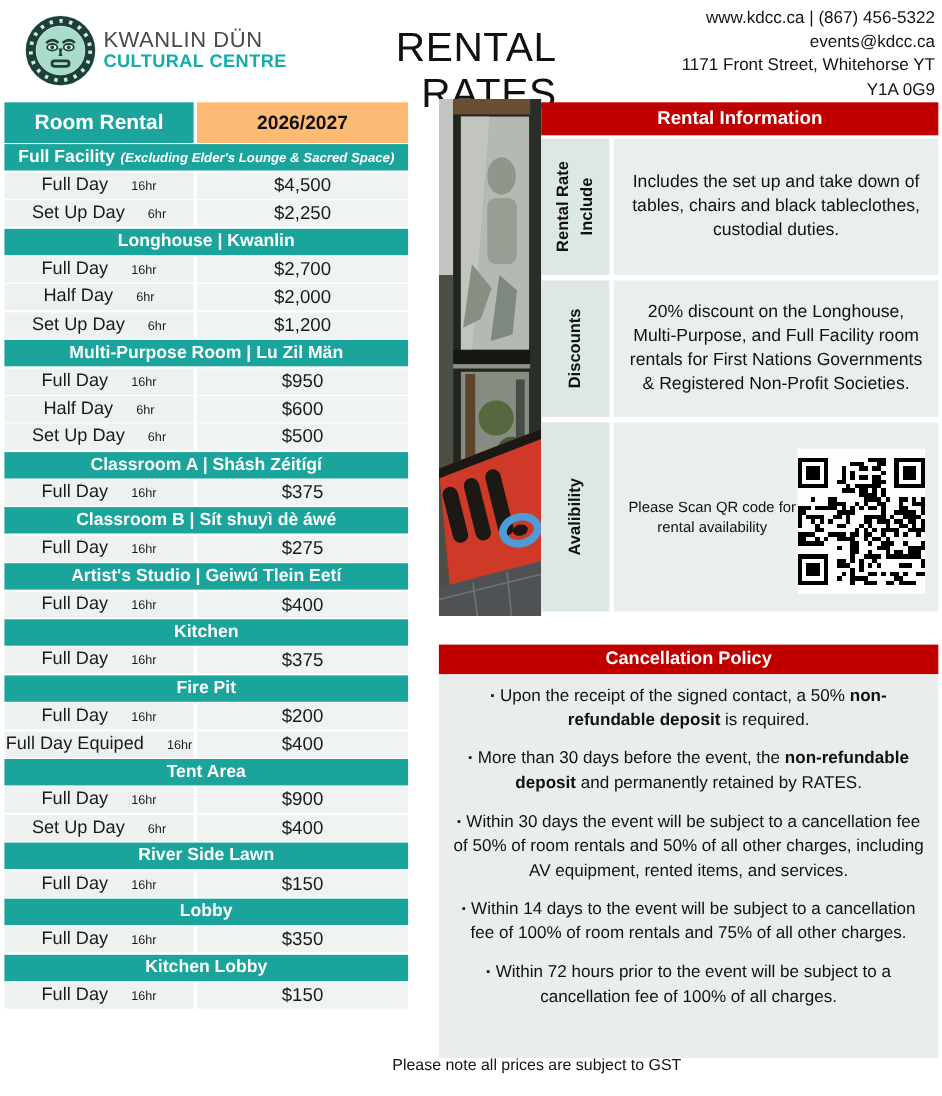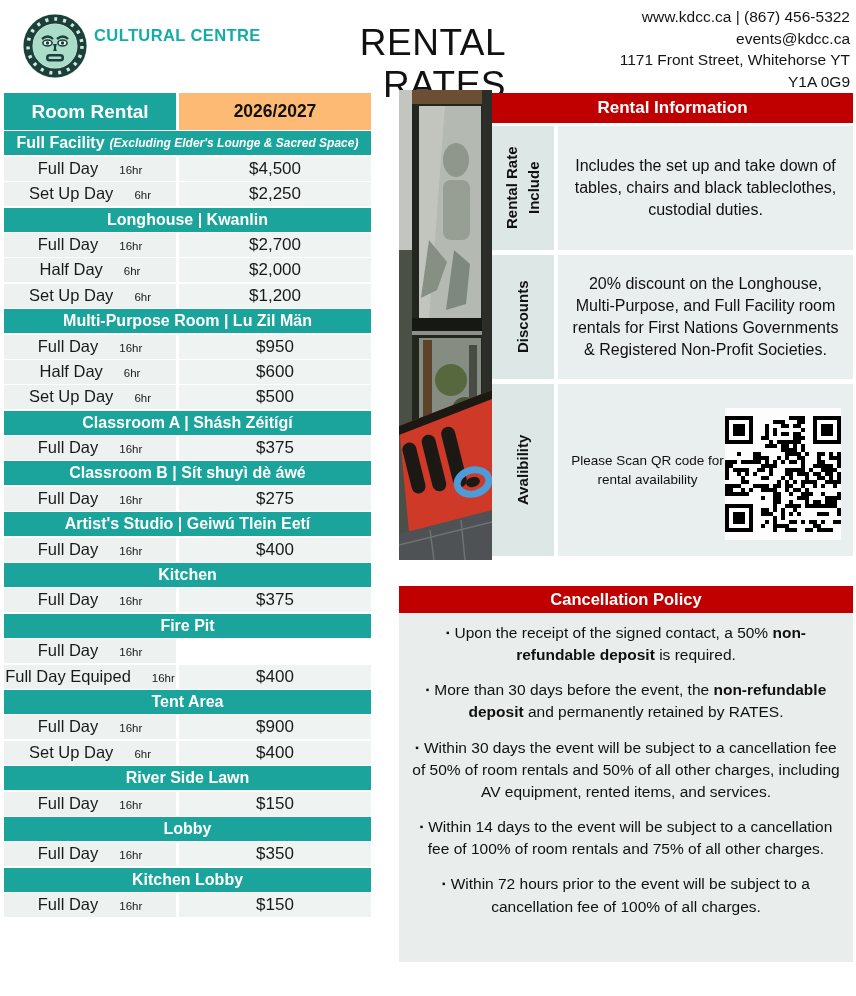--- a/index.html
+++ b/index.html
@@ -82,20 +82,21 @@
     <path d="M35 26 q6 -5 11 0" stroke="#1d3f3a" stroke-width="2.4" fill="none"></path>
     <ellipse cx="25.5" cy="30" rx="4.6" ry="3" fill="#eef8f2" stroke="#1d3f3a" stroke-width="1.6"></ellipse>
     <ellipse cx="40.5" cy="30" rx="4.6" ry="3" fill="#eef8f2" stroke="#1d3f3a" stroke-width="1.6"></ellipse>
     <circle cx="25.5" cy="30" r="1.7" fill="#1d3f3a"></circle>
     <circle cx="40.5" cy="30" r="1.7" fill="#1d3f3a"></circle>
     <path d="M31 31 q2 4 0 7 l4 0 q-2 -3 0 -7 z" fill="#1d3f3a"></path>
     <rect x="24" y="41" width="18" height="7.5" rx="3.5" fill="#1d3f3a"></rect>
     <rect x="26.5" y="43.5" width="13" height="2.6" rx="1.3" fill="#a9dcc9"></rect>
   </svg>
   <div class="org">
+    <div class="l1">KWANLIN DÜN</div>
     <div class="l2">CULTURAL CENTRE</div>
   </div>
   <div class="doc-title">RENTAL RATES</div>
   <div class="contact">
     <div>www.kdcc.ca | (867) 456-5322</div>
     <div>events@kdcc.ca</div>
     <div>1171 Front Street, Whitehorse YT</div>
     <div>Y1A 0G9</div>
   </div>
 
@@ -191,20 +192,21 @@
             <span class="hrs">16hr</span>
           </div>
           <div class="prc">$375</div>
         </div><div class="sec">
           <span>Fire Pit</span>
         </div><div class="row">
           <div class="lbl">
             <span class="lt">Full Day</span>
             <span class="hrs">16hr</span>
           </div>
+          <div class="prc">$200</div>
         </div><div class="row">
           <div class="lbl">
             <span class="lt">Full Day Equiped</span>
             <span class="hrs">16hr</span>
           </div>
           <div class="prc">$400</div>
         </div><div class="sec">
           <span>Tent Area</span>
         </div><div class="row">
           <div class="lbl">
@@ -599,13 +601,14 @@
 
   <div class="cancel-head">Cancellation Policy</div>
   <div class="cancel-body">
       <div class="bullet"><span class="marker">▪</span><span>Upon the receipt of the signed contact, a 50% </span><b>non-refundable deposit</b><span> is required.</span></div>
       <div class="bullet"><span class="marker">▪</span><span>More than 30 days before the event, the </span><b>non-refundable deposit</b><span> and permanently retained by RATES.</span></div>
       <div class="bullet"><span class="marker">▪</span><span>Within 30 days the event will be subject to a cancellation fee of 50% of room rentals and 50% of all other charges, including AV equipment, rented items, and services.</span></div>
       <div class="bullet"><span class="marker">▪</span><span>Within 14 days to the event will be subject to a cancellation fee of 100% of room rentals and 75% of all other charges.</span></div>
       <div class="bullet"><span class="marker">▪</span><span>Within 72 hours prior to the event will be subject to a cancellation fee of 100% of all charges.</span></div>
     </div>
 
+  <div class="gst">Please note all prices are subject to GST</div>
 </div>
 
 </body></html>

